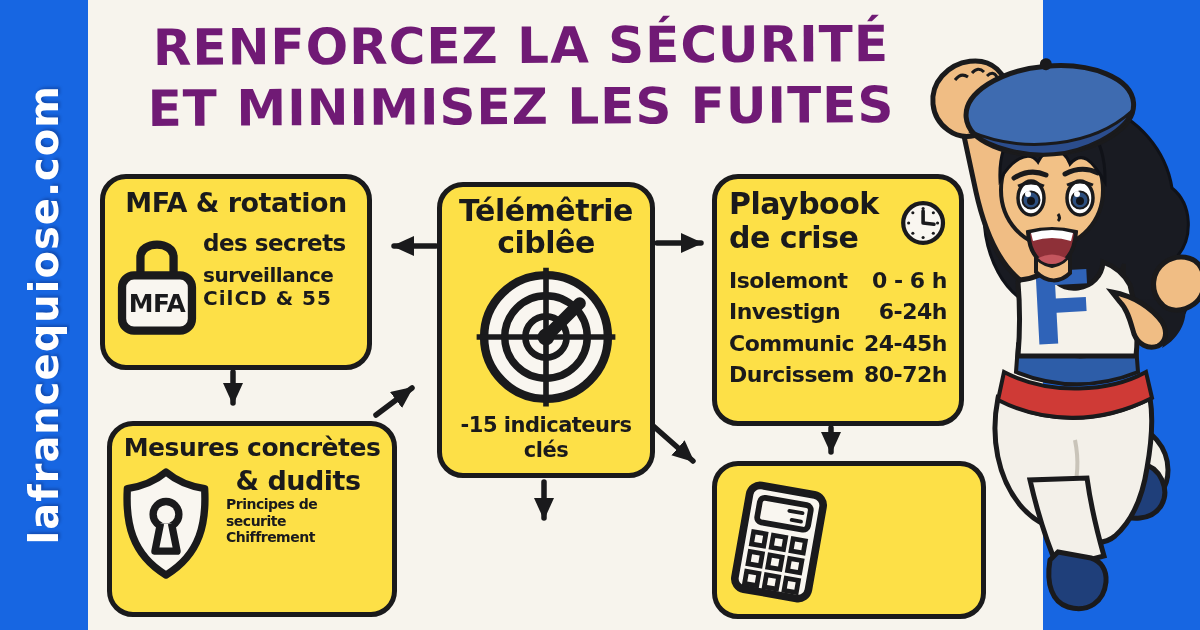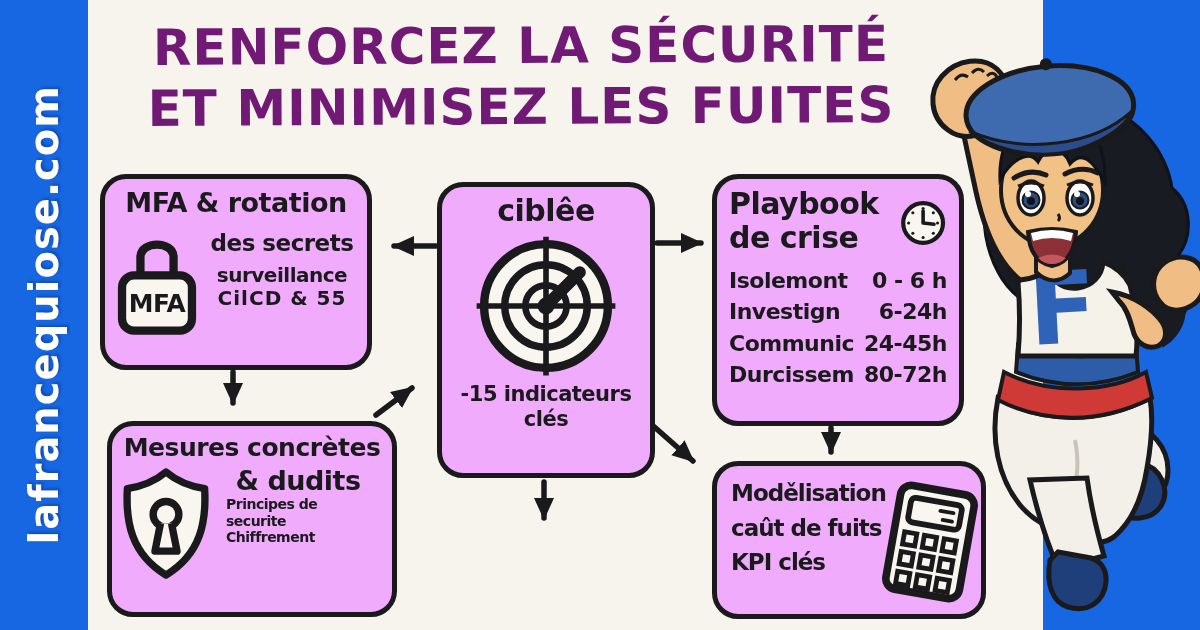--- a/index.html
+++ b/index.html
@@ -15,26 +15,26 @@
   .site-text{
     writing-mode:vertical-rl;transform:rotate(180deg);
     color:#fff;font-size:40px;letter-spacing:1px;white-space:nowrap;
     text-shadow:2px 2px 3px rgba(0,0,40,.25);
   }
   
   .title{position:absolute;left:96px;top:16px;width:850px;text-align:center;z-index:2;
     font-size:50px;line-height:1.22;color:#701a75;letter-spacing:1px;}
   .title div{transform:rotate(-0.3deg);}
   
-  .box{position:absolute;background:#f0abfc;border:5px solid #1a1a1c;border-radius:26px;
+  .box{position:absolute;background:#fde047;border:5px solid #1a1a1c;border-radius:26px;
     box-sizing:border-box;z-index:4;letter-spacing:-0.5px;line-height:1.15;}
   .box-mfa{left:100px;top:174px;width:272px;height:196px;padding:8px 6px 4px;}
   .mfa-title{font-size:27px;text-align:center;}
   .mfa-row{display:flex;align-items:flex-start;margin-top:2px;}
-  .mfa-col{flex:1;text-align:center;padding-top:10px;}
+  .mfa-col{flex:1;padding-top:10px;}
   .mfa-sub{font-size:23px;}
   .mfa-line{font-size:20px;margin-top:8px;}
   .mfa-line2{font-size:20px;letter-spacing:1px;}
   .box-telemetry{left:437px;top:182px;width:218px;height:296px;text-align:center;padding-top:8px;}
   .tel-title{font-size:30px;line-height:1.05;}
   .tel-note{font-size:21px;line-height:1.1;margin-top:2px;}
   .box-playbook{left:712px;top:174px;width:252px;height:252px;padding:8px 12px;}
   .pb-head{display:flex;align-items:flex-start;gap:20px;}
   .pb-title{font-size:30px;line-height:1.13;flex:1;}
   .pb-rows{margin-top:6px;}
@@ -168,20 +168,21 @@
       </svg>
       <div class="mfa-col">
         <div class="mfa-sub">des secrets</div>
         <div class="mfa-line">surveillance</div>
         <div class="mfa-line2">CilCD &amp; 55</div>
       </div>
     </div>
   </div>
 
   <div class="box box-telemetry">
+    <div class="tel-title">Télémêtrie</div>
     <div class="tel-title">ciblêe</div>
     <svg class="icon" width="150" height="150" viewBox="0 0 160 160" style="margin:4px auto 0;">
       <circle cx="80" cy="80" r="66" fill="#f9f6f0" stroke="#1a1a1c" stroke-width="9"></circle>
       <path d="M80,6 L80,154 M6,80 L154,80" fill="none" stroke="#1a1a1c" stroke-width="6"></path>
       <circle cx="80" cy="80" r="44" fill="none" stroke="#1a1a1c" stroke-width="8"></circle>
       <circle cx="80" cy="80" r="22" fill="none" stroke="#1a1a1c" stroke-width="7"></circle>
       <path d="M80,80 L116,44" fill="none" stroke="#1a1a1c" stroke-width="13" stroke-linecap="round"></path>
       <circle cx="80" cy="80" r="9" fill="#1a1a1c"></circle>
     </svg>
     <div class="tel-note">-15 indicateurs</div>
@@ -240,25 +241,20 @@
       <div class="ms-col">
         <div class="ms-sub">&amp; dudits</div>
         <div class="ms-line">Principes de</div>
         <div class="ms-line">securite</div>
         <div class="ms-line">Chiffrement</div>
       </div>
     </div>
   </div>
 
   <div class="box box-modeling">
-    <div class="md-col">
-      <div>Modělisation</div>
-      <div>caût de fuits</div>
-      <div>KPI clés</div>
-    </div>
     <div class="calc-wrap">
       <svg class="icon" width="86" height="118" viewBox="0 0 90 122" style="transform:rotate(10deg);">
         <rect x="6" y="6" width="78" height="110" rx="11" fill="#f9f6f0" stroke="#1a1a1c" stroke-width="8"></rect>
         <rect x="18" y="18" width="54" height="26" rx="5" fill="#f9f6f0" stroke="#1a1a1c" stroke-width="6"></rect>
         <path d="M50,27 L64,27 M54,36 L64,36" stroke="#1a1a1c" stroke-width="4" stroke-linecap="round"></path>
         <g fill="none" stroke="#1a1a1c" stroke-width="5">
           <rect x="17" y="55" width="13" height="13"></rect>
             <rect x="38" y="55" width="13" height="13"></rect>
             <rect x="59" y="55" width="13" height="13"></rect>
           <rect x="17" y="76" width="13" height="13"></rect>

